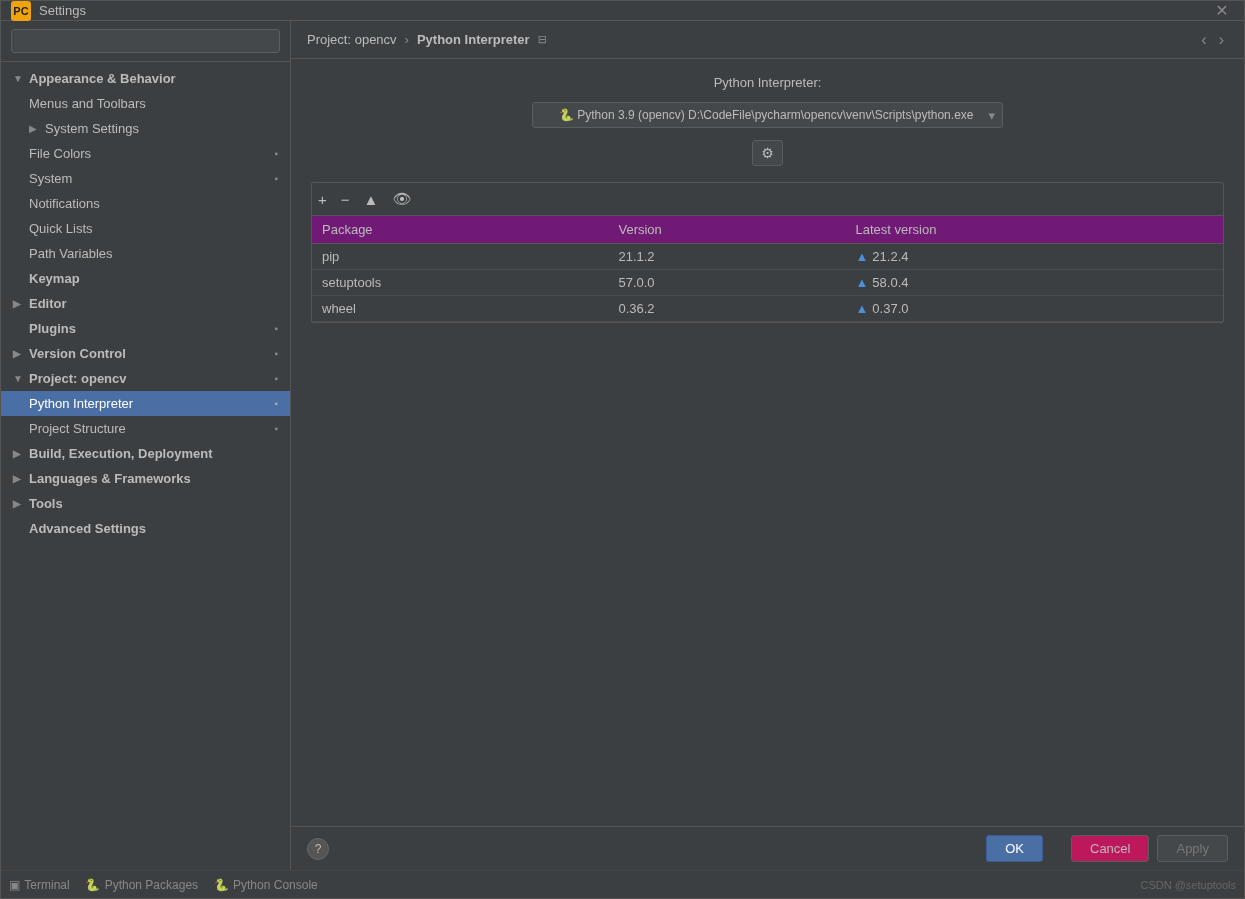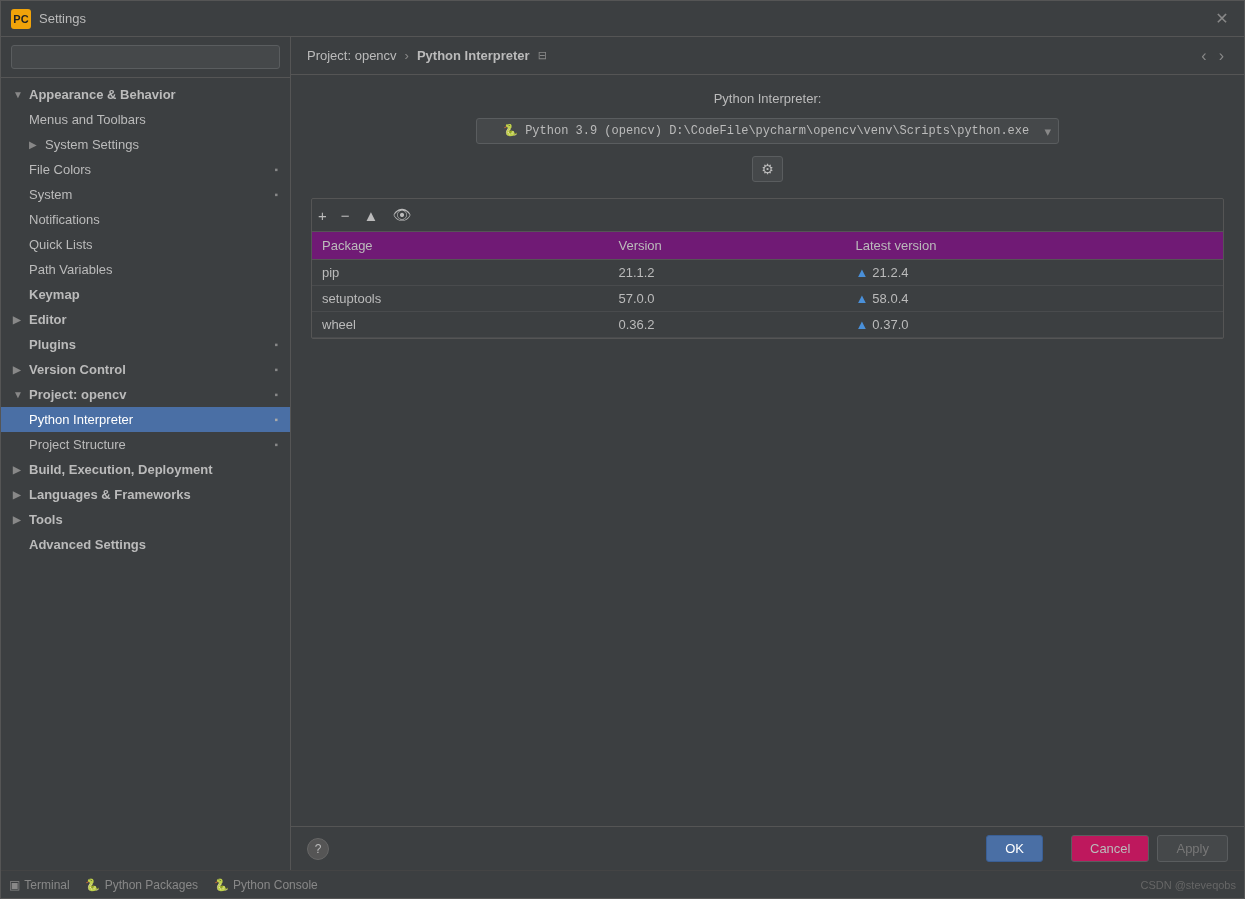--- a/index.html
+++ b/index.html
@@ -18,21 +18,21 @@
       height: 899px;
       background: #3c3f41;
       border: 1px solid #555;
       display: flex;
       flex-direction: column;
       box-shadow: 0 4px 20px rgba(0,0,0,0.6);
     }
     .titlebar {
       background: #3c3f41;
       border-bottom: 1px solid #555;
-      height: 36px;
+      height: 20px;
       display: flex;
       align-items: center;
       padding: 0 10px;
       gap: 8px;
     }
     .titlebar-icon {
       width: 20px;
       height: 20px;
       background: #f0a30a;
       border-radius: 3px;
@@ -204,21 +204,20 @@
       width: 100%;
       background: #45484a;
       border: 1px solid #5a5d5f;
       border-radius: 3px;
       padding: 5px 28px 5px 8px;
       color: #bbbbbb;
       font-size: 12px;
       outline: none;
       cursor: pointer;
       appearance: none;
-      font-family: Liberation Mono, monospace;
       -webkit-appearance: none;
     }
     .interpreter-select-arrow {
       position: absolute;
       right: 8px;
       top: 50%;
       transform: translateY(-50%);
       color: #888;
       pointer-events: none;
     }
@@ -551,15 +550,15 @@
       <span>Terminal</span>
     </div>
     <div class="statusbar-item">
       <span>🐍</span>
       <span>Python Packages</span>
     </div>
     <div class="statusbar-item">
       <span>🐍</span>
       <span>Python Console</span>
     </div>
-    <span class="watermark">CSDN @steveqobs</span>
+    <span class="watermark">CSDN @setuptools</span>
   </div>
 </div>
 
 </body></html>

